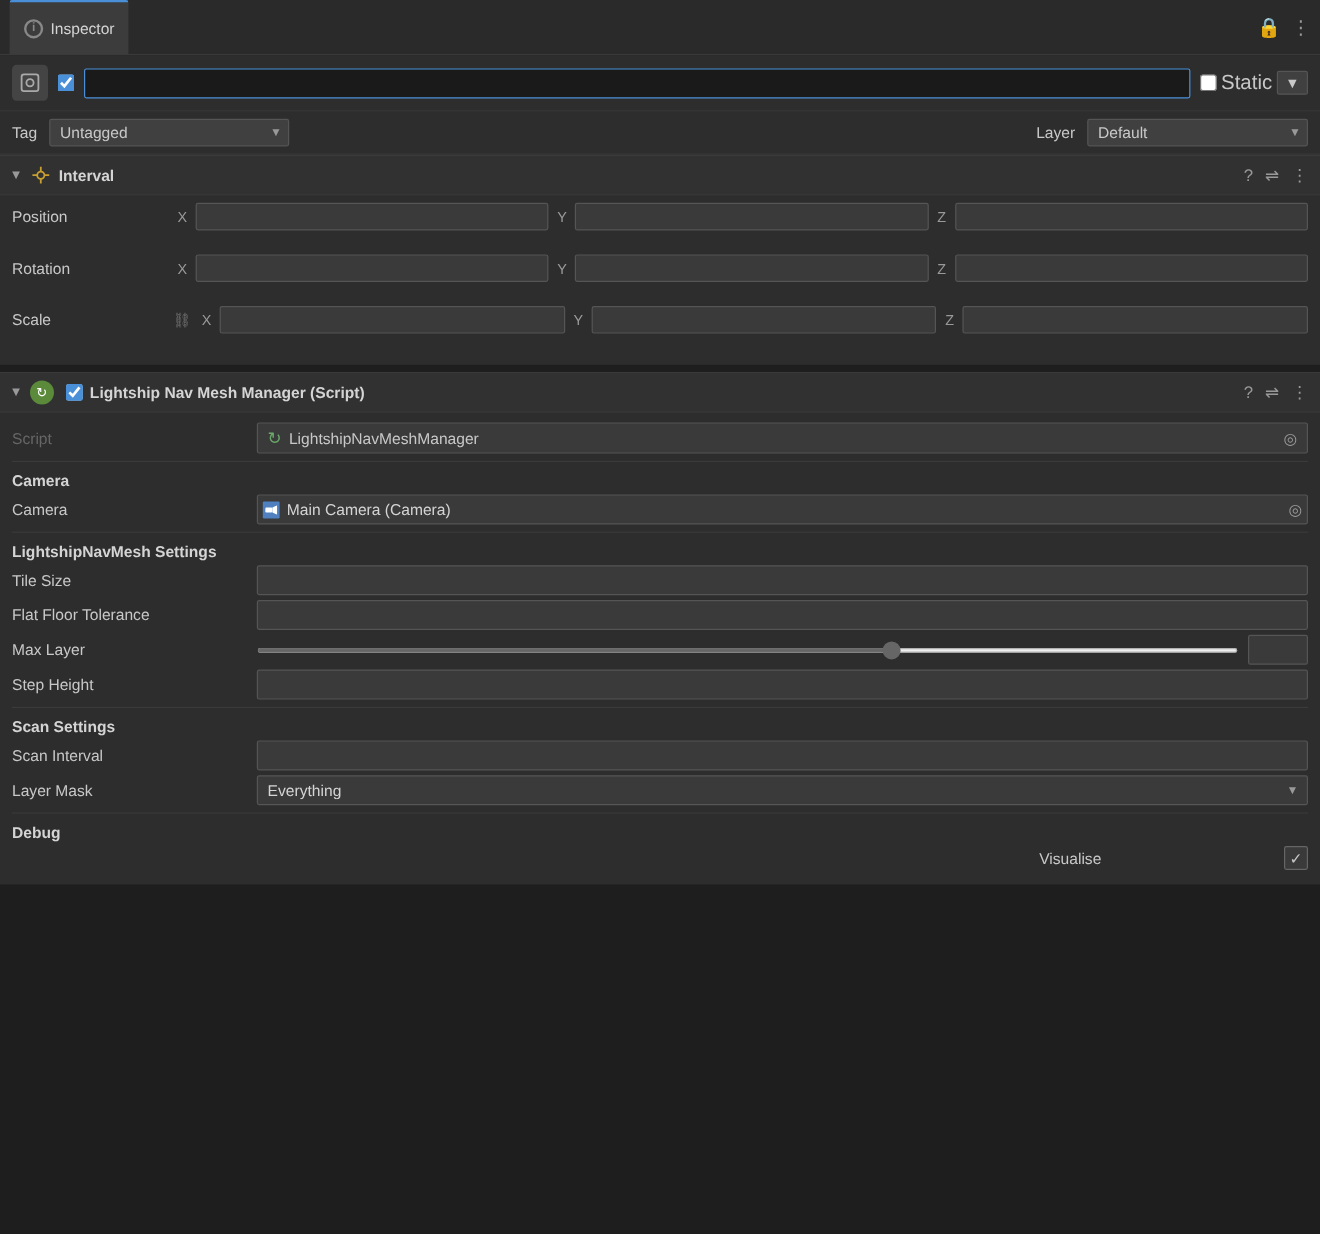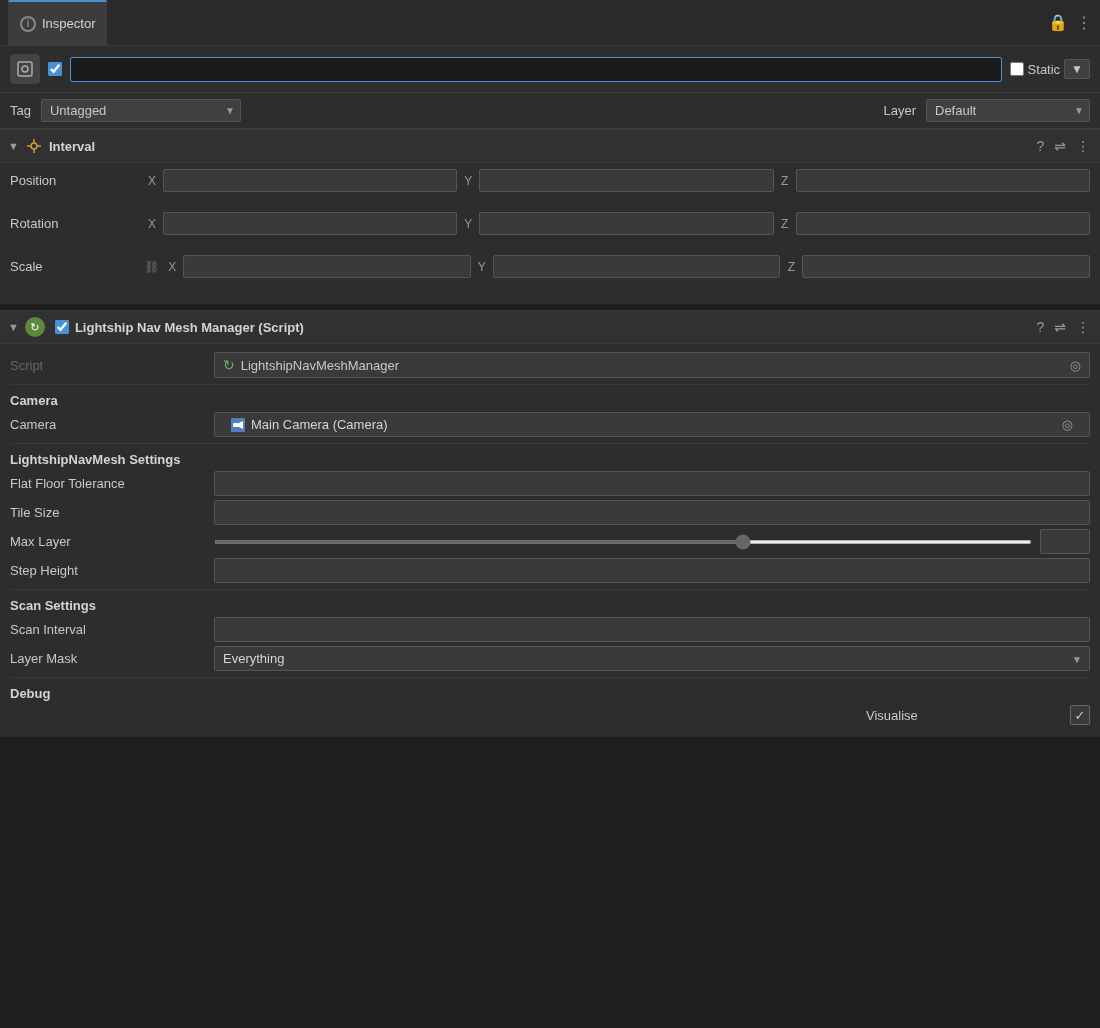--- a/index.html
+++ b/index.html
@@ -95,21 +95,21 @@
     }
     .static-row {
       display: flex;
       align-items: center;
       gap: 4px;
     }
     .static-checkbox {
       width: 14px;
       height: 14px;
     }
-    .static-label { color: #c8c8c8; font-size: 13px; }
+    .static-label { color: #c8c8c8; font-size: 17px; }
     .dropdown-btn {
       background: #404040;
       border: 1px solid #555;
       color: #c8c8c8;
       padding: 2px 6px;
       cursor: pointer;
       border-radius: 2px;
       font-size: 12px;
     }
 
@@ -143,21 +143,21 @@
       padding-right: 6px;
     }
     .select-arrow {
       position: absolute;
       right: 6px;
       pointer-events: none;
       color: #999;
       font-size: 10px;
     }
     .tag-select { width: 200px; }
-    .layer-select { width: 164px; }
+    .layer-select { width: 184px; }
     .spacer { flex: 1; }
 
     
     .section-header {
       display: flex;
       align-items: center;
       background: #313131;
       padding: 6px 8px;
       border-top: 1px solid #3a3a3a;
       border-bottom: 1px solid #3a3a3a;
@@ -299,21 +299,21 @@
       padding: 4px 8px;
       border-radius: 2px;
       outline: none;
     }
     .prop-camera-field {
       flex: 1;
       background: #3a3a3a;
       border: 1px solid #555;
       color: #d4d4d4;
       font-size: 13px;
-      padding: 4px 16px;
+      padding: 4px 4px;
       border-radius: 2px;
       display: flex;
       align-items: center;
       gap: 6px;
     }
     .camera-icon-box {
       width: 14px;
       height: 14px;
       background: #5080c0;
       border-radius: 1px;
@@ -580,26 +580,26 @@
       <span>Main Camera (Camera)</span>
       <span class="target-icon">◎</span>
     </div>
   </div>
 
   <div class="divider"></div>
 
   <div class="category-heading">LightshipNavMesh Settings</div>
 
   <div class="prop-row">
+    <span class="prop-label">Tile Size</span>
+    <input type="text" class="prop-input" style="">
+  </div>
+
+  <div class="prop-row">
     <span class="prop-label">Flat Floor Tolerance</span>
-    <input type="text" class="prop-input" style="">
-  </div>
-
-  <div class="prop-row">
-    <span class="prop-label">Tile Size</span>
     <input type="text" class="prop-input" style="">
   </div>
 
   <div class="slider-row">
     <span class="slider-label">Max Layer</span>
     <div class="slider-container">
       <input type="range" class="prop-slider" min="0" max="100" value="65" style="flex: 1 1 0%;">
       <input type="text" class="slider-value" style="">
     </div>
   </div>

